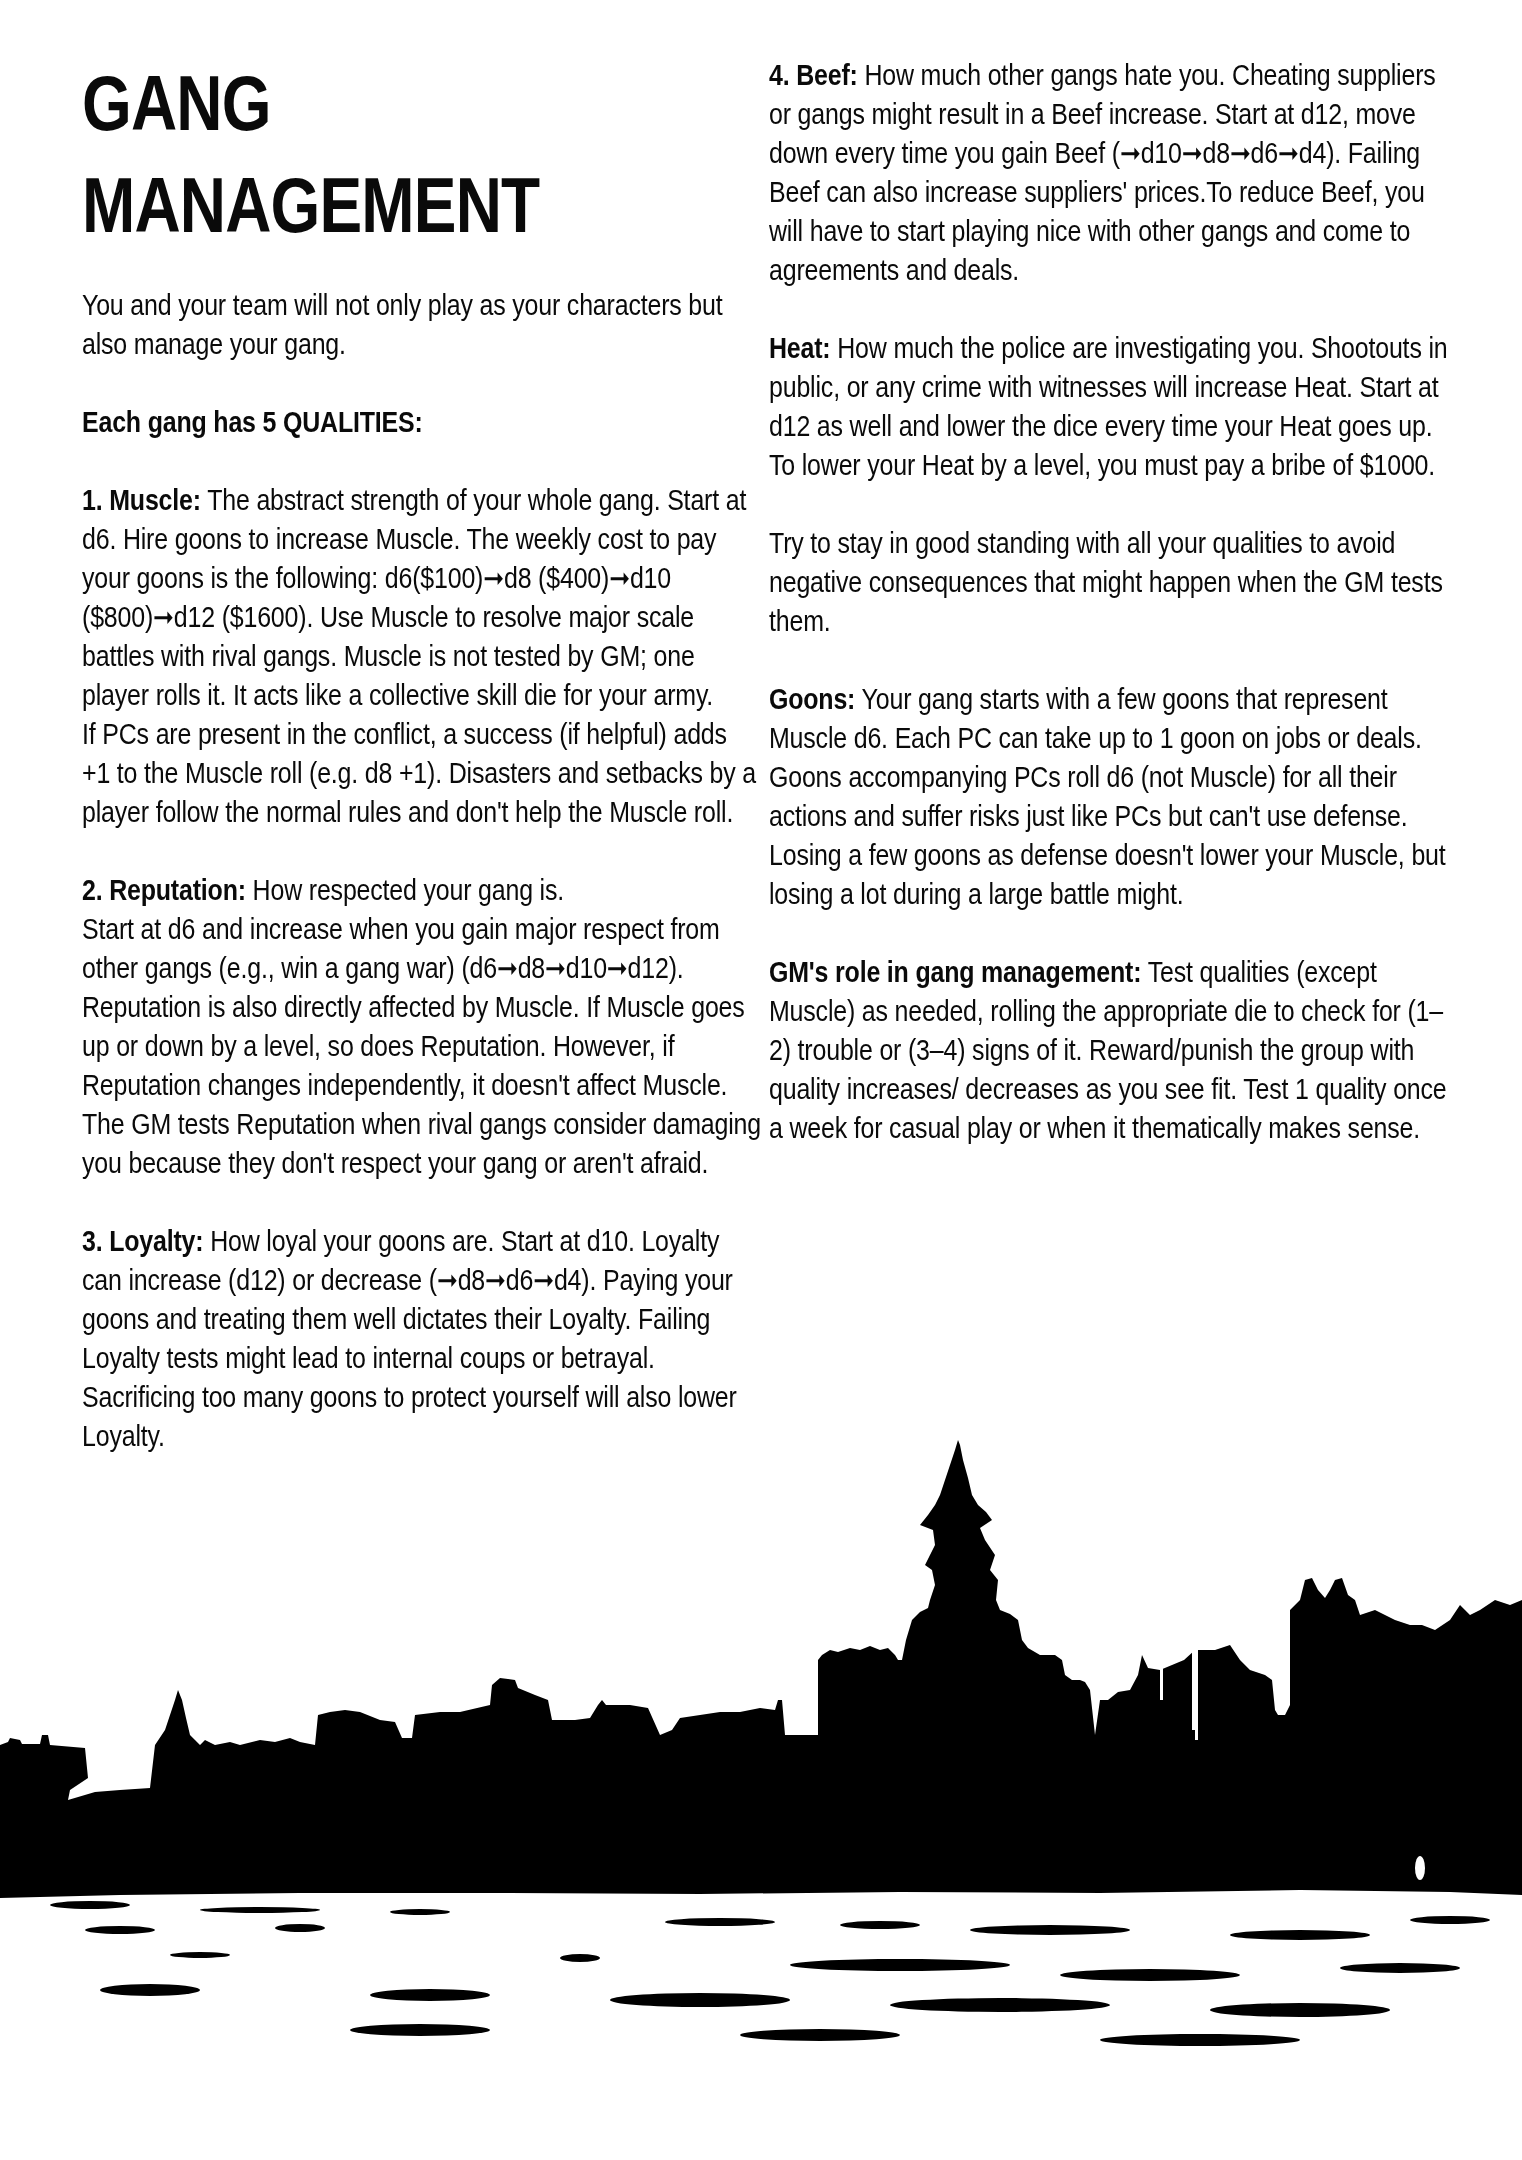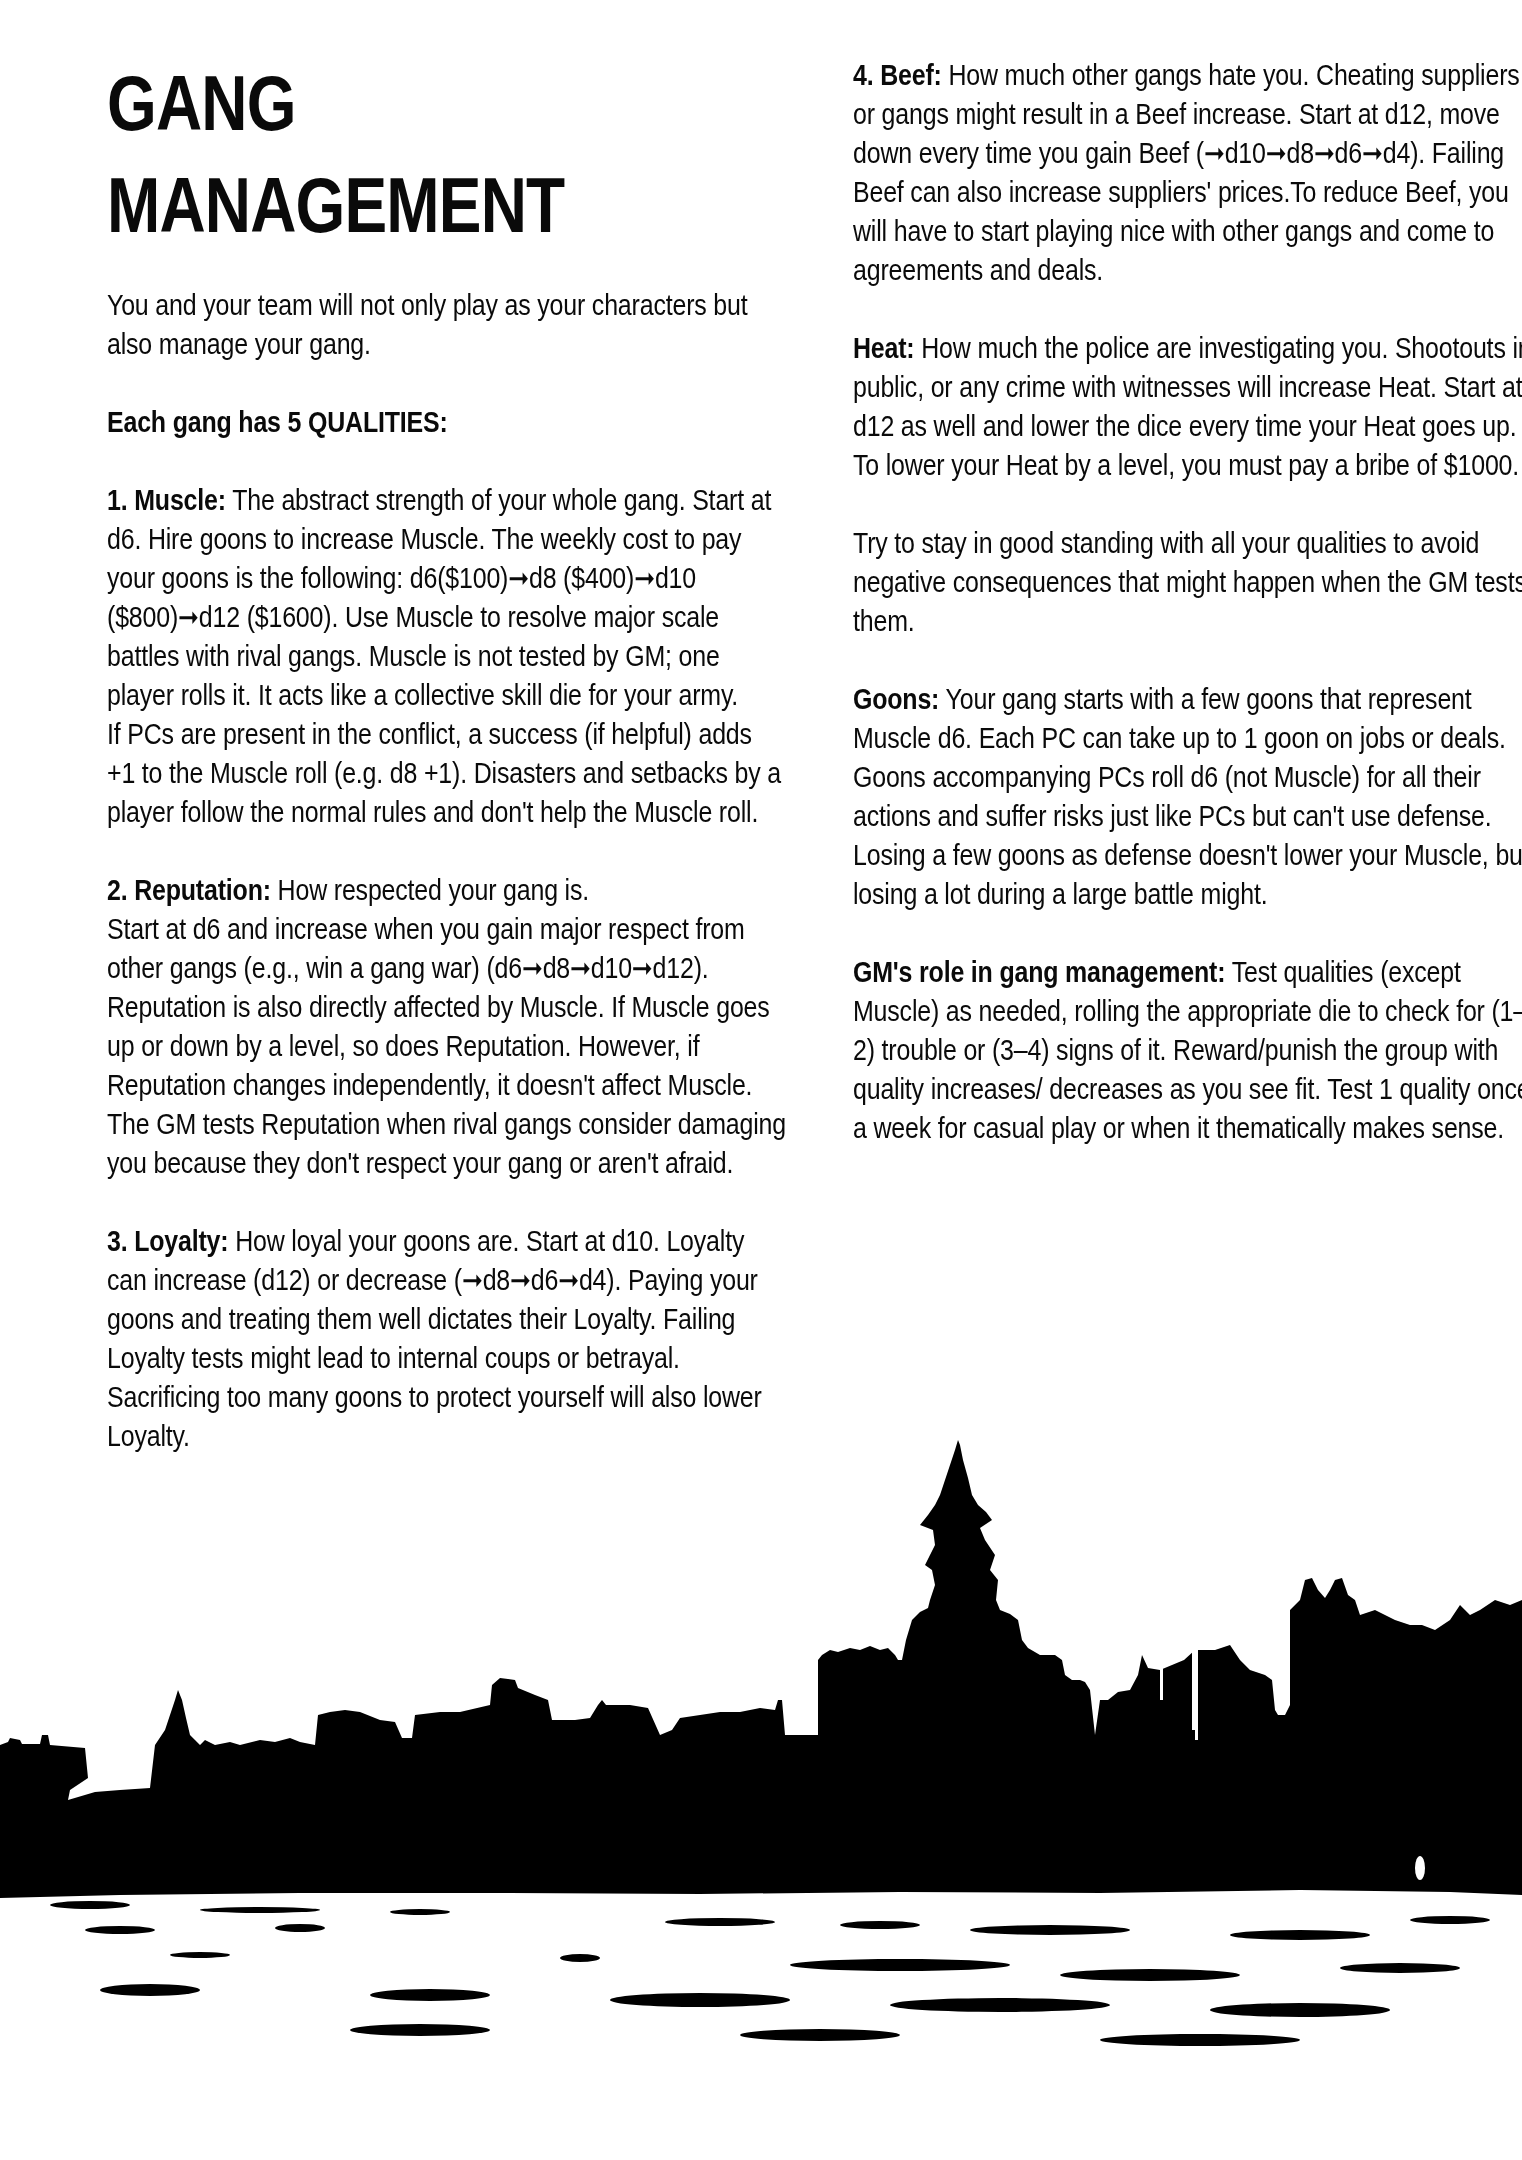--- a/index.html
+++ b/index.html
@@ -16,28 +16,27 @@
       color: #0a0a0a;
     }
     .page {
       position: absolute;
       inset: 0;
     }
     .col {
       position: absolute;
       top: 0;
       z-index: 2;
-      margin-left: 25px;
     }
     .col-left {
       left: 82px;
       width: 680px;
     }
     .col-right {
-      left: 828px;
+      left: 769px;
       width: 690px;
     }
     .title {
       margin: 52px 0 0 0;
       font-family: "Liberation Sans", sans-serif;
       font-weight: 700;
       font-size: 78px;
       line-height: 102px;
       letter-spacing: -1px;
       transform: scaleX(0.82);

